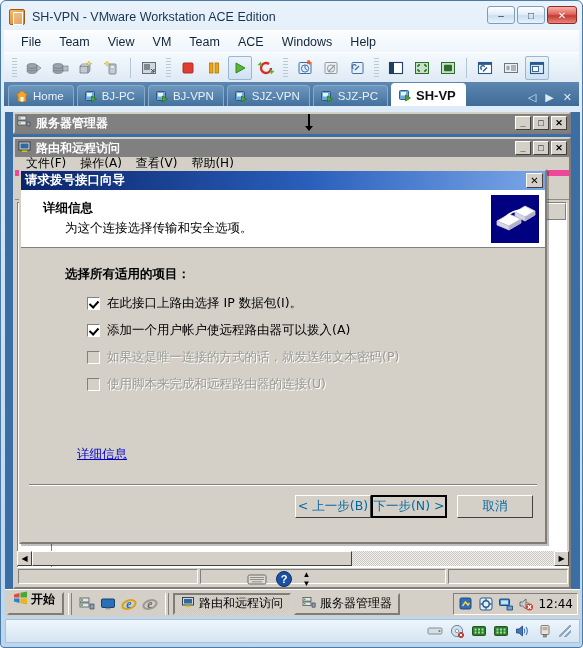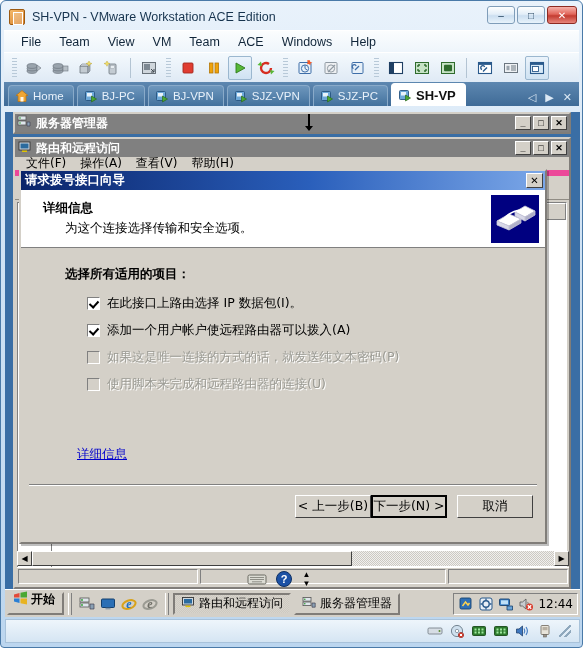--- a/index.html
+++ b/index.html
@@ -260,21 +260,21 @@
     border-top: 1px solid #808080; border-bottom: 1px solid #fff;
   }
   #wizard-buttons {
     height: 40px; display: flex; align-items: center; justify-content: flex-end;
     padding-right: 12px; gap: 0;
   }
   .wz-btn {
     height: 23px; min-width: 76px;
     background: #d4d0c8;
     border: 1px solid; border-color: #fff #404040 #404040 #fff;
-    font-size: 12.5px; color: #000000;
+    font-size: 12.5px; color: #0369a1;
     display: flex; align-items: center; justify-content: center;
     font-family: "DejaVu Sans", sans-serif;
     white-space: nowrap;
   }
   .wz-btn.default { border: 2px solid #000; }
   .wz-btn.spaced { margin-left: 10px; }
 
   
   #taskbar {
     position: absolute; left: 0; bottom: 0; width: 100%;

